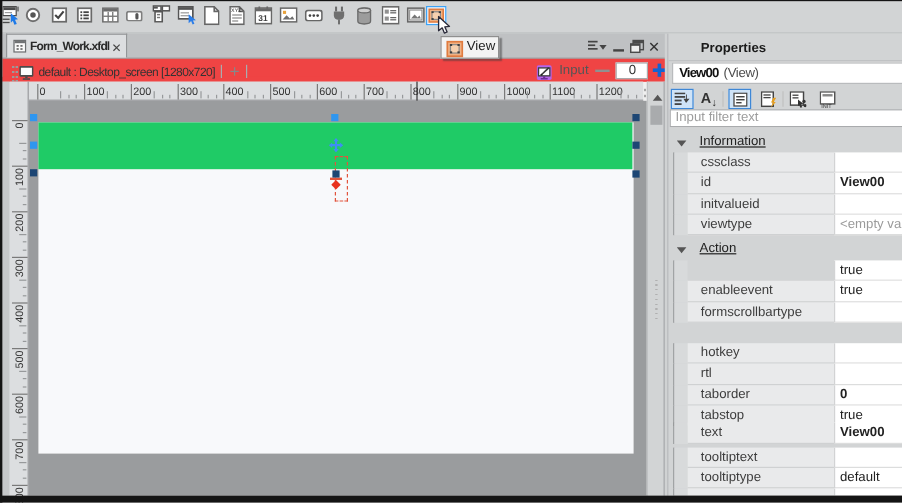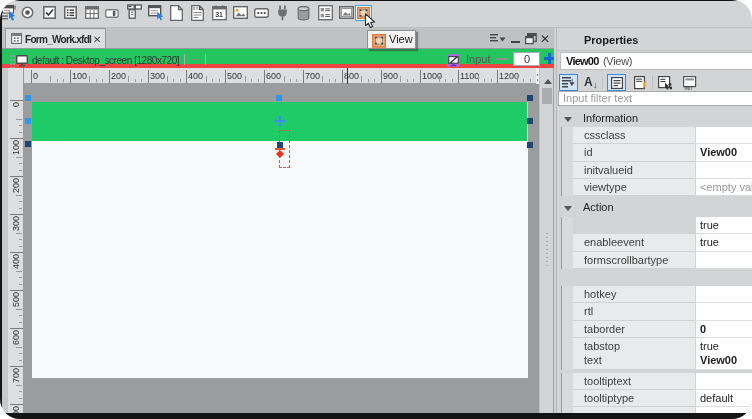--- a/index.html
+++ b/index.html
@@ -1,27 +1,27 @@
 <!DOCTYPE html>
 <html><head>
 <meta charset="utf-8">
 <style>
   html,body{margin:0;padding:0;}
   body{font-family:"Liberation Sans", sans-serif;}
-  #app{position:relative;width:752px;height:419px;background:#f0f0f0;overflow:hidden;font-family:"Liberation Sans", sans-serif;border-radius:20px;}
+  #app{position:relative;width:752px;height:419px;background:#f0f0f0;overflow:hidden;font-family:"Liberation Sans", sans-serif;}
   .abs{position:absolute;}
   #frame-top{left:0;top:0;width:752px;height:1px;background:#141414;}
   #frame-left{left:0;top:0;width:2px;height:419px;background:#141414;}
   #frame-bottom{left:0;top:413px;width:752px;height:6px;background:#141414;}
   #toolbar{left:2px;top:1px;width:750px;height:27px;background:#d2d4d5;border-bottom:1px solid #bcbec0;box-sizing:border-box;}
   #tabbar{left:2px;top:28px;width:554px;height:21px;background:#bfc1c3;border-bottom:1px solid #98999b;box-sizing:border-box;}
   #tab1{position:absolute;left:3px;top:0px;width:101px;height:20px;background:#dcdee0;border:1px solid #939597;border-bottom:none;box-sizing:border-box;}
   #tab1 .txt{position:absolute;left:19px;top:5px;font-size:10px;font-weight:bold;color:#2a2a2a;letter-spacing:-0.7px;}
   #tab1 .close{position:absolute;left:87px;top:5px;font-size:10px;color:#444;}
-  #row2{left:2px;top:49px;width:554px;height:19px;background:#22c55e;border-bottom:4px solid #ef4444;box-sizing:border-box;padding-left:28px;}
+  #row2{left:2px;top:49px;width:554px;height:19px;background:#ef4444;border-bottom:4px solid #ef4444;box-sizing:border-box;padding-left:28px;}
   #row2 .deftext{position:absolute;left:30px;top:6px;font-size:10px;color:#333;letter-spacing:-0.45px;}
   #leftstrip{left:2px;top:68px;width:6px;height:345px;background:#c6c8ca;}
   #hruler{left:24px;top:68px;width:512px;height:16px;background:#dcdee0;border-bottom:1px solid #999b9d;box-sizing:border-box;}
   #vruler{left:8px;top:68px;width:16px;height:345px;background:#dcdee0;border-right:1px solid #999b9d;box-sizing:border-box;}
   .htick{position:absolute;top:2px;width:1px;height:13px;background:#7a7a7a;}
   .hminor{position:absolute;bottom:1px;width:1px;height:4px;background:#97999b;}
   .hlabel{position:absolute;top:3px;font-size:9px;color:#333;}
   .vtick{position:absolute;left:2px;width:13px;height:1px;background:#7a7a7a;}
   .vminor{position:absolute;right:1px;width:4px;height:1px;background:#97999b;}
   .vlabel{position:absolute;left:3px;font-size:9px;color:#333;transform:rotate(-90deg) translateX(-100%);transform-origin:top left;white-space:nowrap;}
@@ -42,21 +42,21 @@
   #pname .n2{position:absolute;left:42px;top:2px;font-size:11px;color:#4d4d4d;letter-spacing:-0.3px;}
   #pfilter{position:absolute;left:1px;top:63px;width:195px;height:15px;background:#fff;border:1px solid #a9abad;box-sizing:border-box;}
   #pfilter span{position:absolute;left:4px;top:0px;font-size:11px;color:#9d9d9d;}
   .grow{position:absolute;left:4px;width:192px;box-sizing:border-box;border-left:1px solid #96989a;}
   .grow .lab{position:absolute;left:11px;top:0;bottom:0;right:58px;background:#e9eaeb;border-bottom:1px solid #cfd1d2;box-sizing:border-box;}
   .grow .lab span{position:absolute;left:11px;top:2px;font-size:11px;color:#3d3d3d;white-space:nowrap;}
   .grow .val{position:absolute;right:0;top:0;bottom:0;width:58px;background:#ffffff;border-left:1px solid #d2d3d4;border-bottom:1px solid #dcdddd;box-sizing:border-box;overflow:hidden;}
   .grow .val span{position:absolute;left:4px;top:2px;font-size:11px;color:#222;white-space:nowrap;}
   .grow .ind{position:absolute;left:0;top:0;bottom:0;width:11px;background:#d8dadb;}
   .ghead{position:absolute;left:1px;width:195px;background:#d2d4d5;box-sizing:border-box;}
-  .ghead span.gt{position:absolute;left:25px;top:2px;font-size:11px;color:#222;}
+  .ghead span.gt{position:absolute;left:25px;top:2px;font-size:11px;color:#222;text-decoration:underline;}
   .ghead .tri{position:absolute;left:6px;top:7px;width:0;height:0;border-left:4px solid transparent;border-right:4px solid transparent;border-top:5px solid #555;}
   #tooltip{left:367px;top:30px;width:49px;height:19px;background:#f3f3f3;border:1px solid #8f8f8f;box-shadow:2px 2px 1px rgba(60,60,60,0.5);box-sizing:border-box;}
   #tooltip .tt{position:absolute;left:21px;top:2px;font-size:11px;color:#222;}
 </style>
 </head>
 <body>
 <div id="app">
 <div class="abs" id="toolbar"></div>
 <svg class="abs" style="left:2px;top:5px" width="14" height="16" viewBox="0 0 14 16">
       <rect x="0.5" y="0.5" width="11" height="7.5" fill="#fff" stroke="#4d4d4d"></rect>

